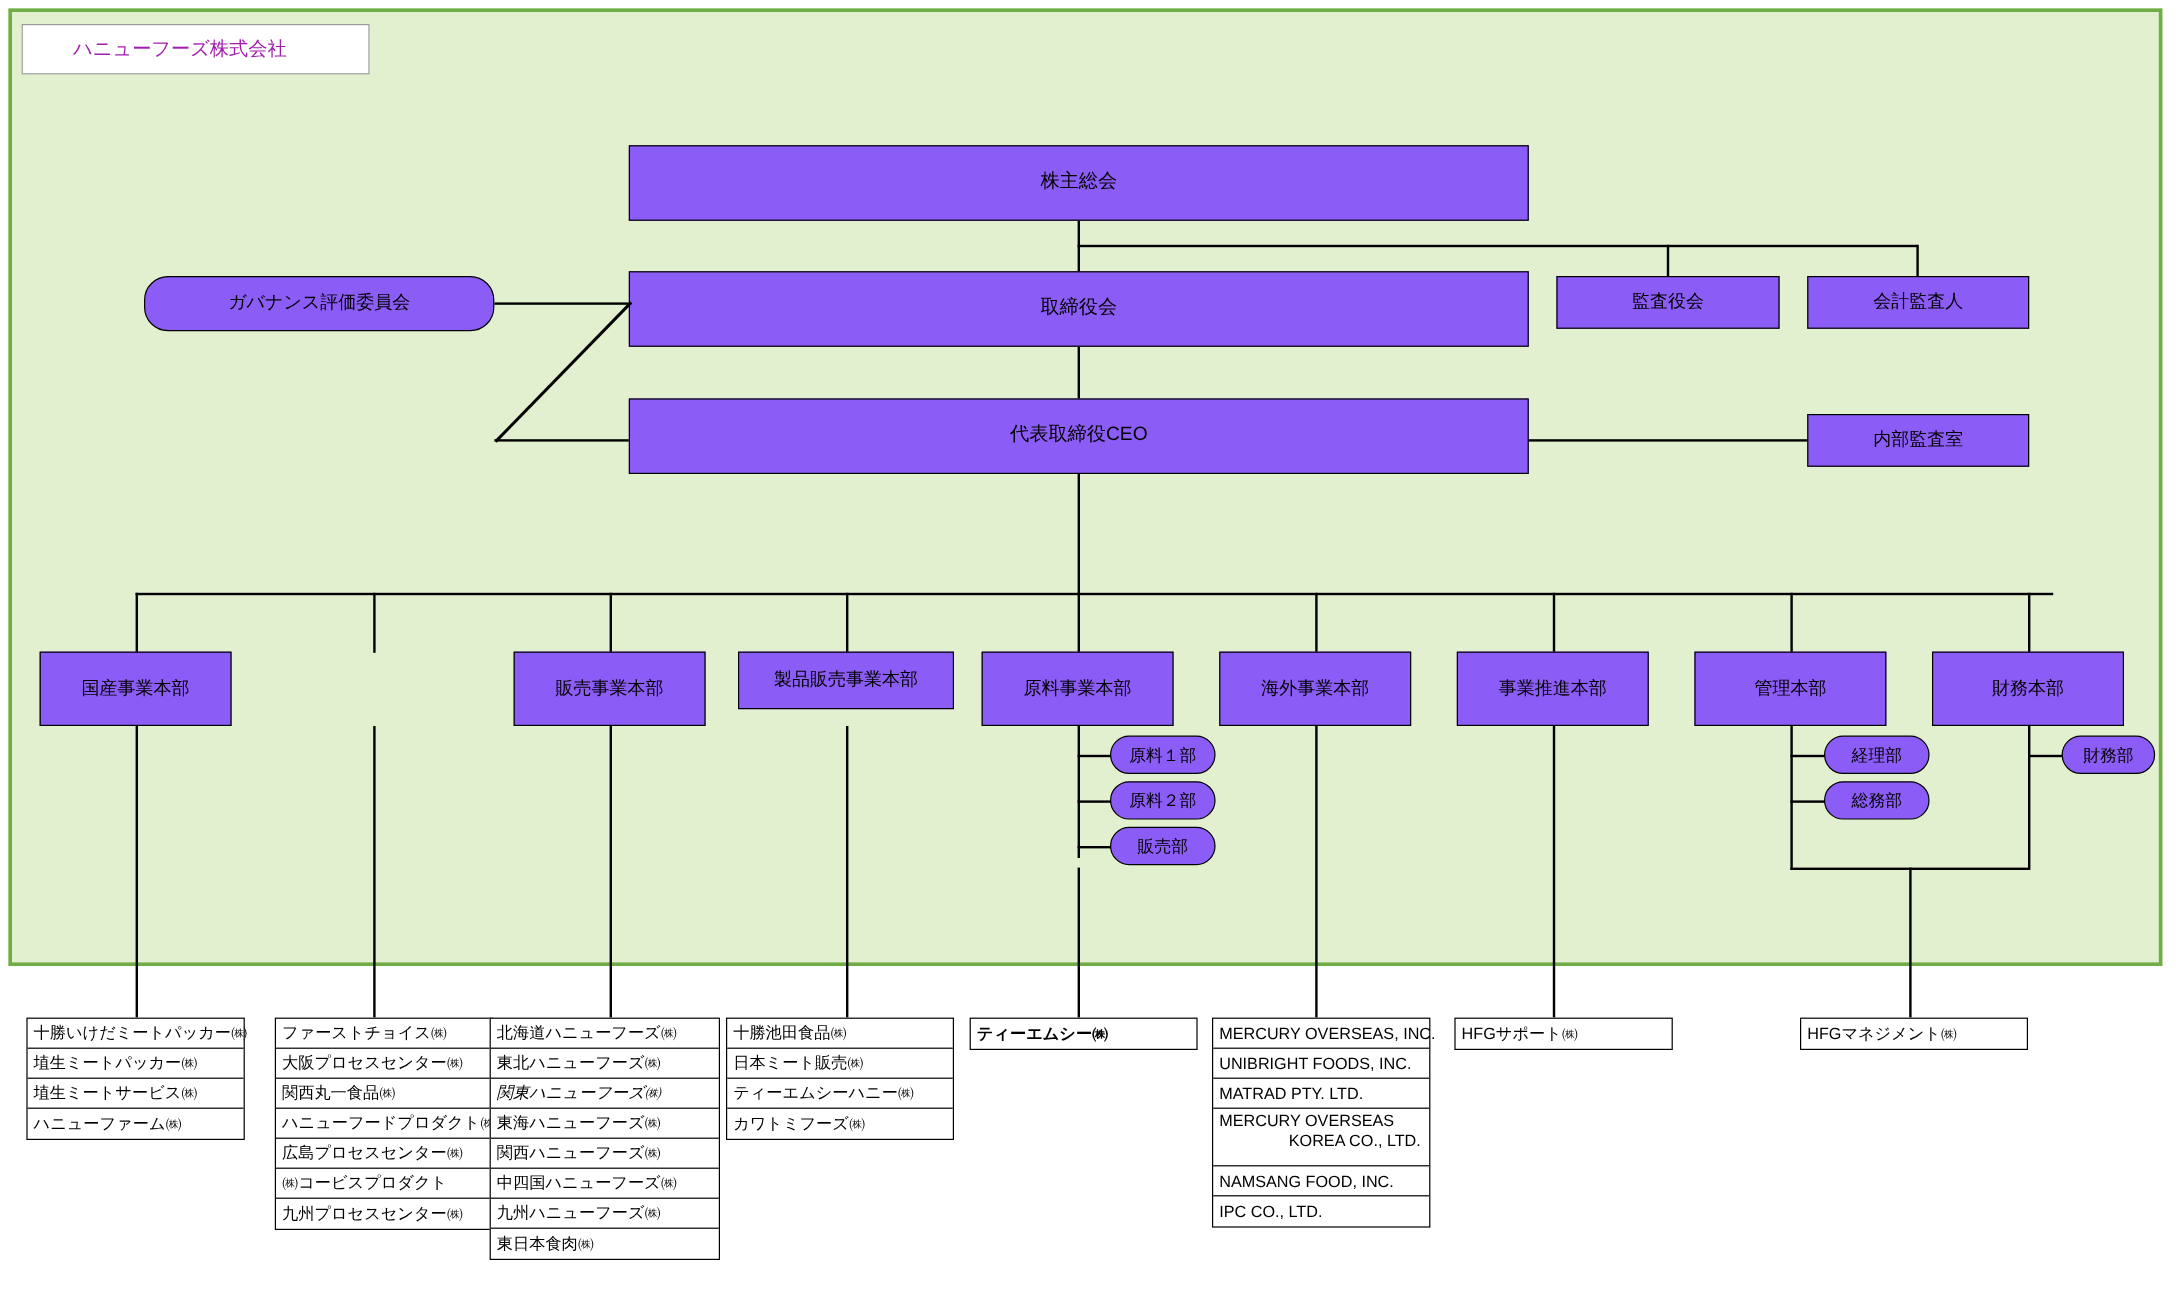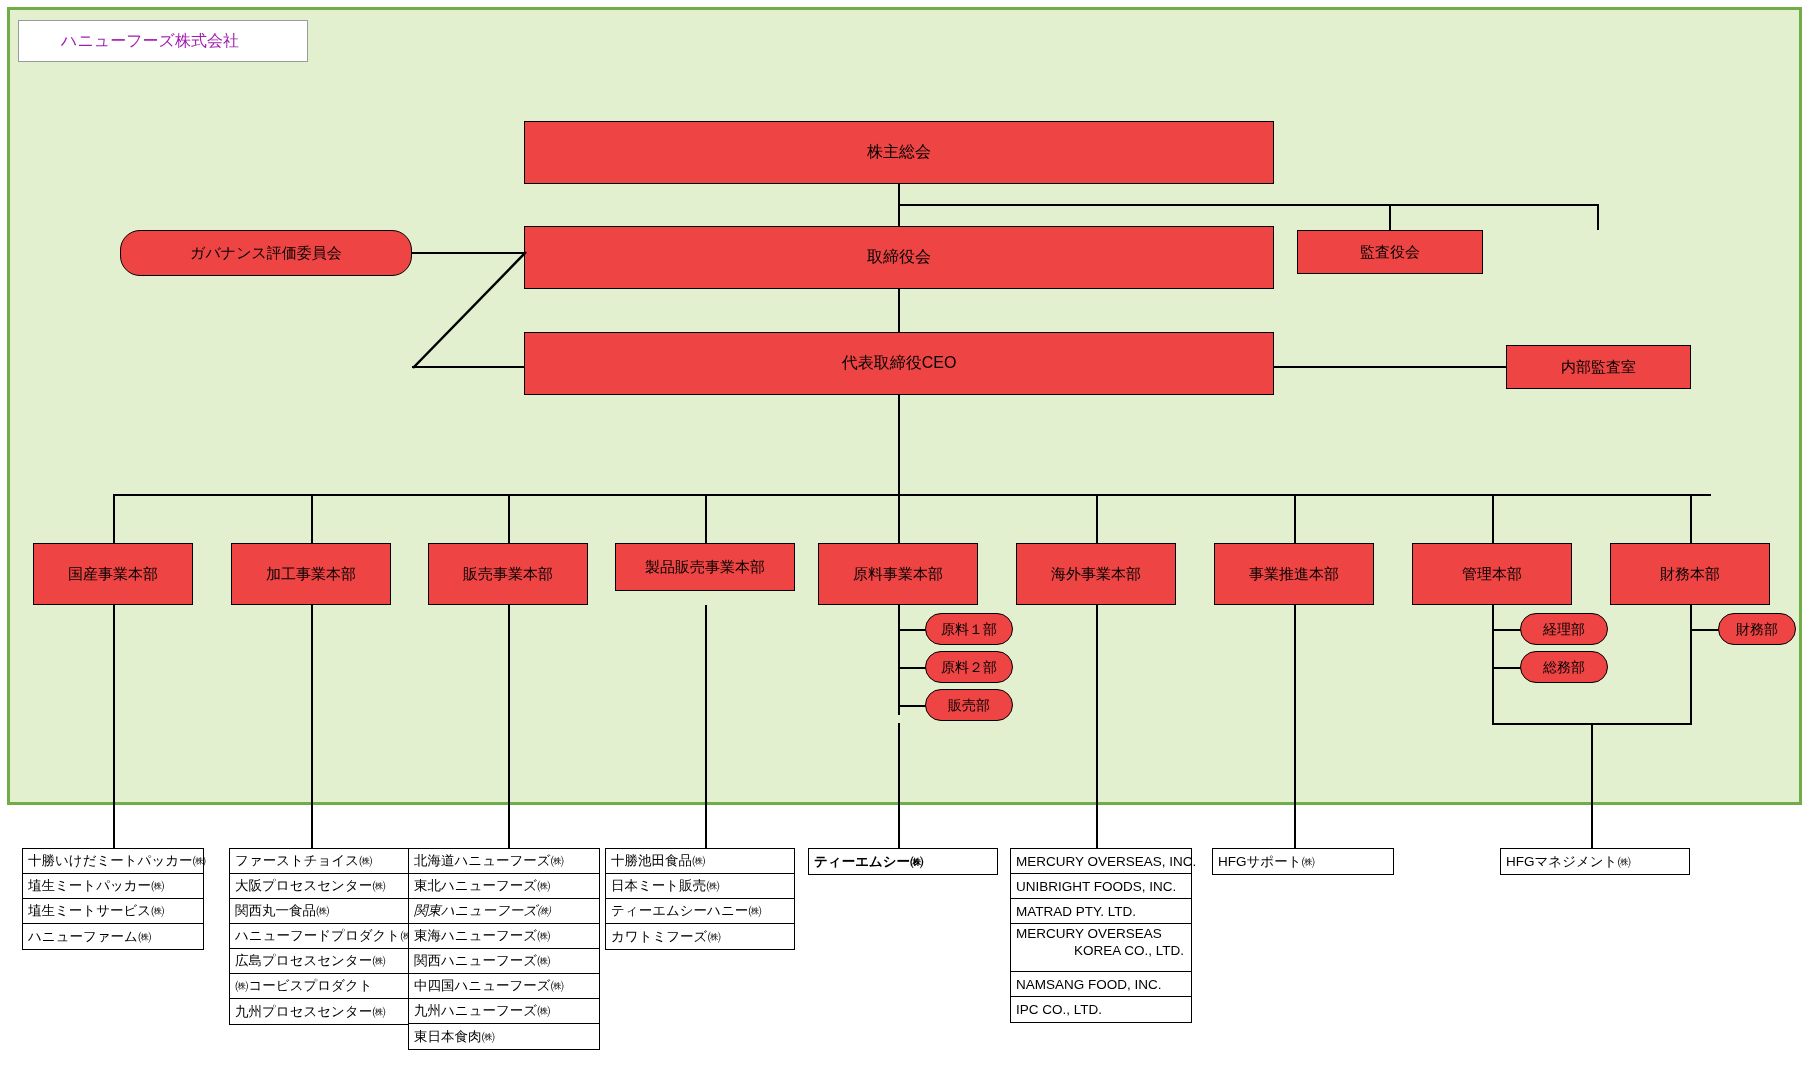--- a/index.html
+++ b/index.html
@@ -7,21 +7,21 @@
   #canvas{position:relative;width:1813px;height:1080px;overflow:hidden;background:#ffffff;}
 
   
   .group-panel{
     position:absolute;left:7px;top:7px;width:1795px;height:798px;
     background:#e2f0cf;border:3px solid #70ad47;box-sizing:border-box;
   }
 
   
   .box{
-    position:absolute;background:#ef4444;border:1.5px solid #000000;
+    position:absolute;background:#8b5cf6;border:1.5px solid #000000;
     box-sizing:border-box;display:flex;align-items:center;justify-content:center;
     text-align:center;color:#000;line-height:1.15;
   }
   .box.lvl1{font-size:16px;}
   .box.lvl2{font-size:15px;}
   .box.sub{font-size:14px;border-radius:16px;}
 
   .company-title{
     position:absolute;left:18px;top:20px;width:290px;height:42px;
     background:#ffffff;border:1.5px solid #9a9a9a;box-sizing:border-box;
@@ -73,20 +73,23 @@
 
   <div class="box lvl2" style="left:120px;top:230px;width:292px;height:46px;border-radius:20px;">
     <span>ガバナンス評価委員会</span>
   </div>
 
 
   <div class="box lvl2" style="left:1297px;top:230px;width:186px;height:44px;">
     <span>監査役会</span>
   </div>
 
+  <div class="box lvl2" style="left:1506px;top:230px;width:185px;height:44px;">
+    <span>会計監査人</span>
+  </div>
 
   <div class="box lvl2" style="left:1506px;top:345px;width:185px;height:44px;">
     <span>内部監査室</span>
   </div>
 
   <div class="ln lnv" style="left:898px;top:184px;height:42px;"></div>
 
   <div class="ln lnh" style="left:898px;top:204px;width:700px;"></div>
   <div class="ln lnv" style="left:1389px;top:204px;height:26px;"></div>
   <div class="ln lnv" style="left:1597px;top:204px;height:26px;"></div>
@@ -113,23 +116,20 @@
   <div class="ln lnv" style="left:705px;top:494px;height:50px;"></div>
   <div class="ln lnv" style="left:898px;top:494px;height:50px;"></div>
   <div class="ln lnv" style="left:1096px;top:494px;height:50px;"></div>
   <div class="ln lnv" style="left:1294px;top:494px;height:50px;"></div>
   <div class="ln lnv" style="left:1492px;top:494px;height:50px;"></div>
   <div class="ln lnv" style="left:1690px;top:494px;height:50px;"></div>
 
   <div class="box lvl2" style="left:33px;top:543px;width:160px;height:62px;">
     <span>国産事業本部</span>
   </div>
-  <div class="box lvl2" style="left:231px;top:543px;width:160px;height:62px;">
-    <span>加工事業本部</span>
-  </div>
   <div class="box lvl2" style="left:428px;top:543px;width:160px;height:62px;">
     <span>販売事業本部</span>
   </div>
   <div class="box lvl2" style="left:615px;top:543px;width:180px;height:48px;">
     <span>製品販売事業本部</span>
   </div>
   <div class="box lvl2" style="left:818px;top:543px;width:160px;height:62px;">
     <span>原料事業本部</span>
   </div>
   <div class="box lvl2" style="left:1016px;top:543px;width:160px;height:62px;">

